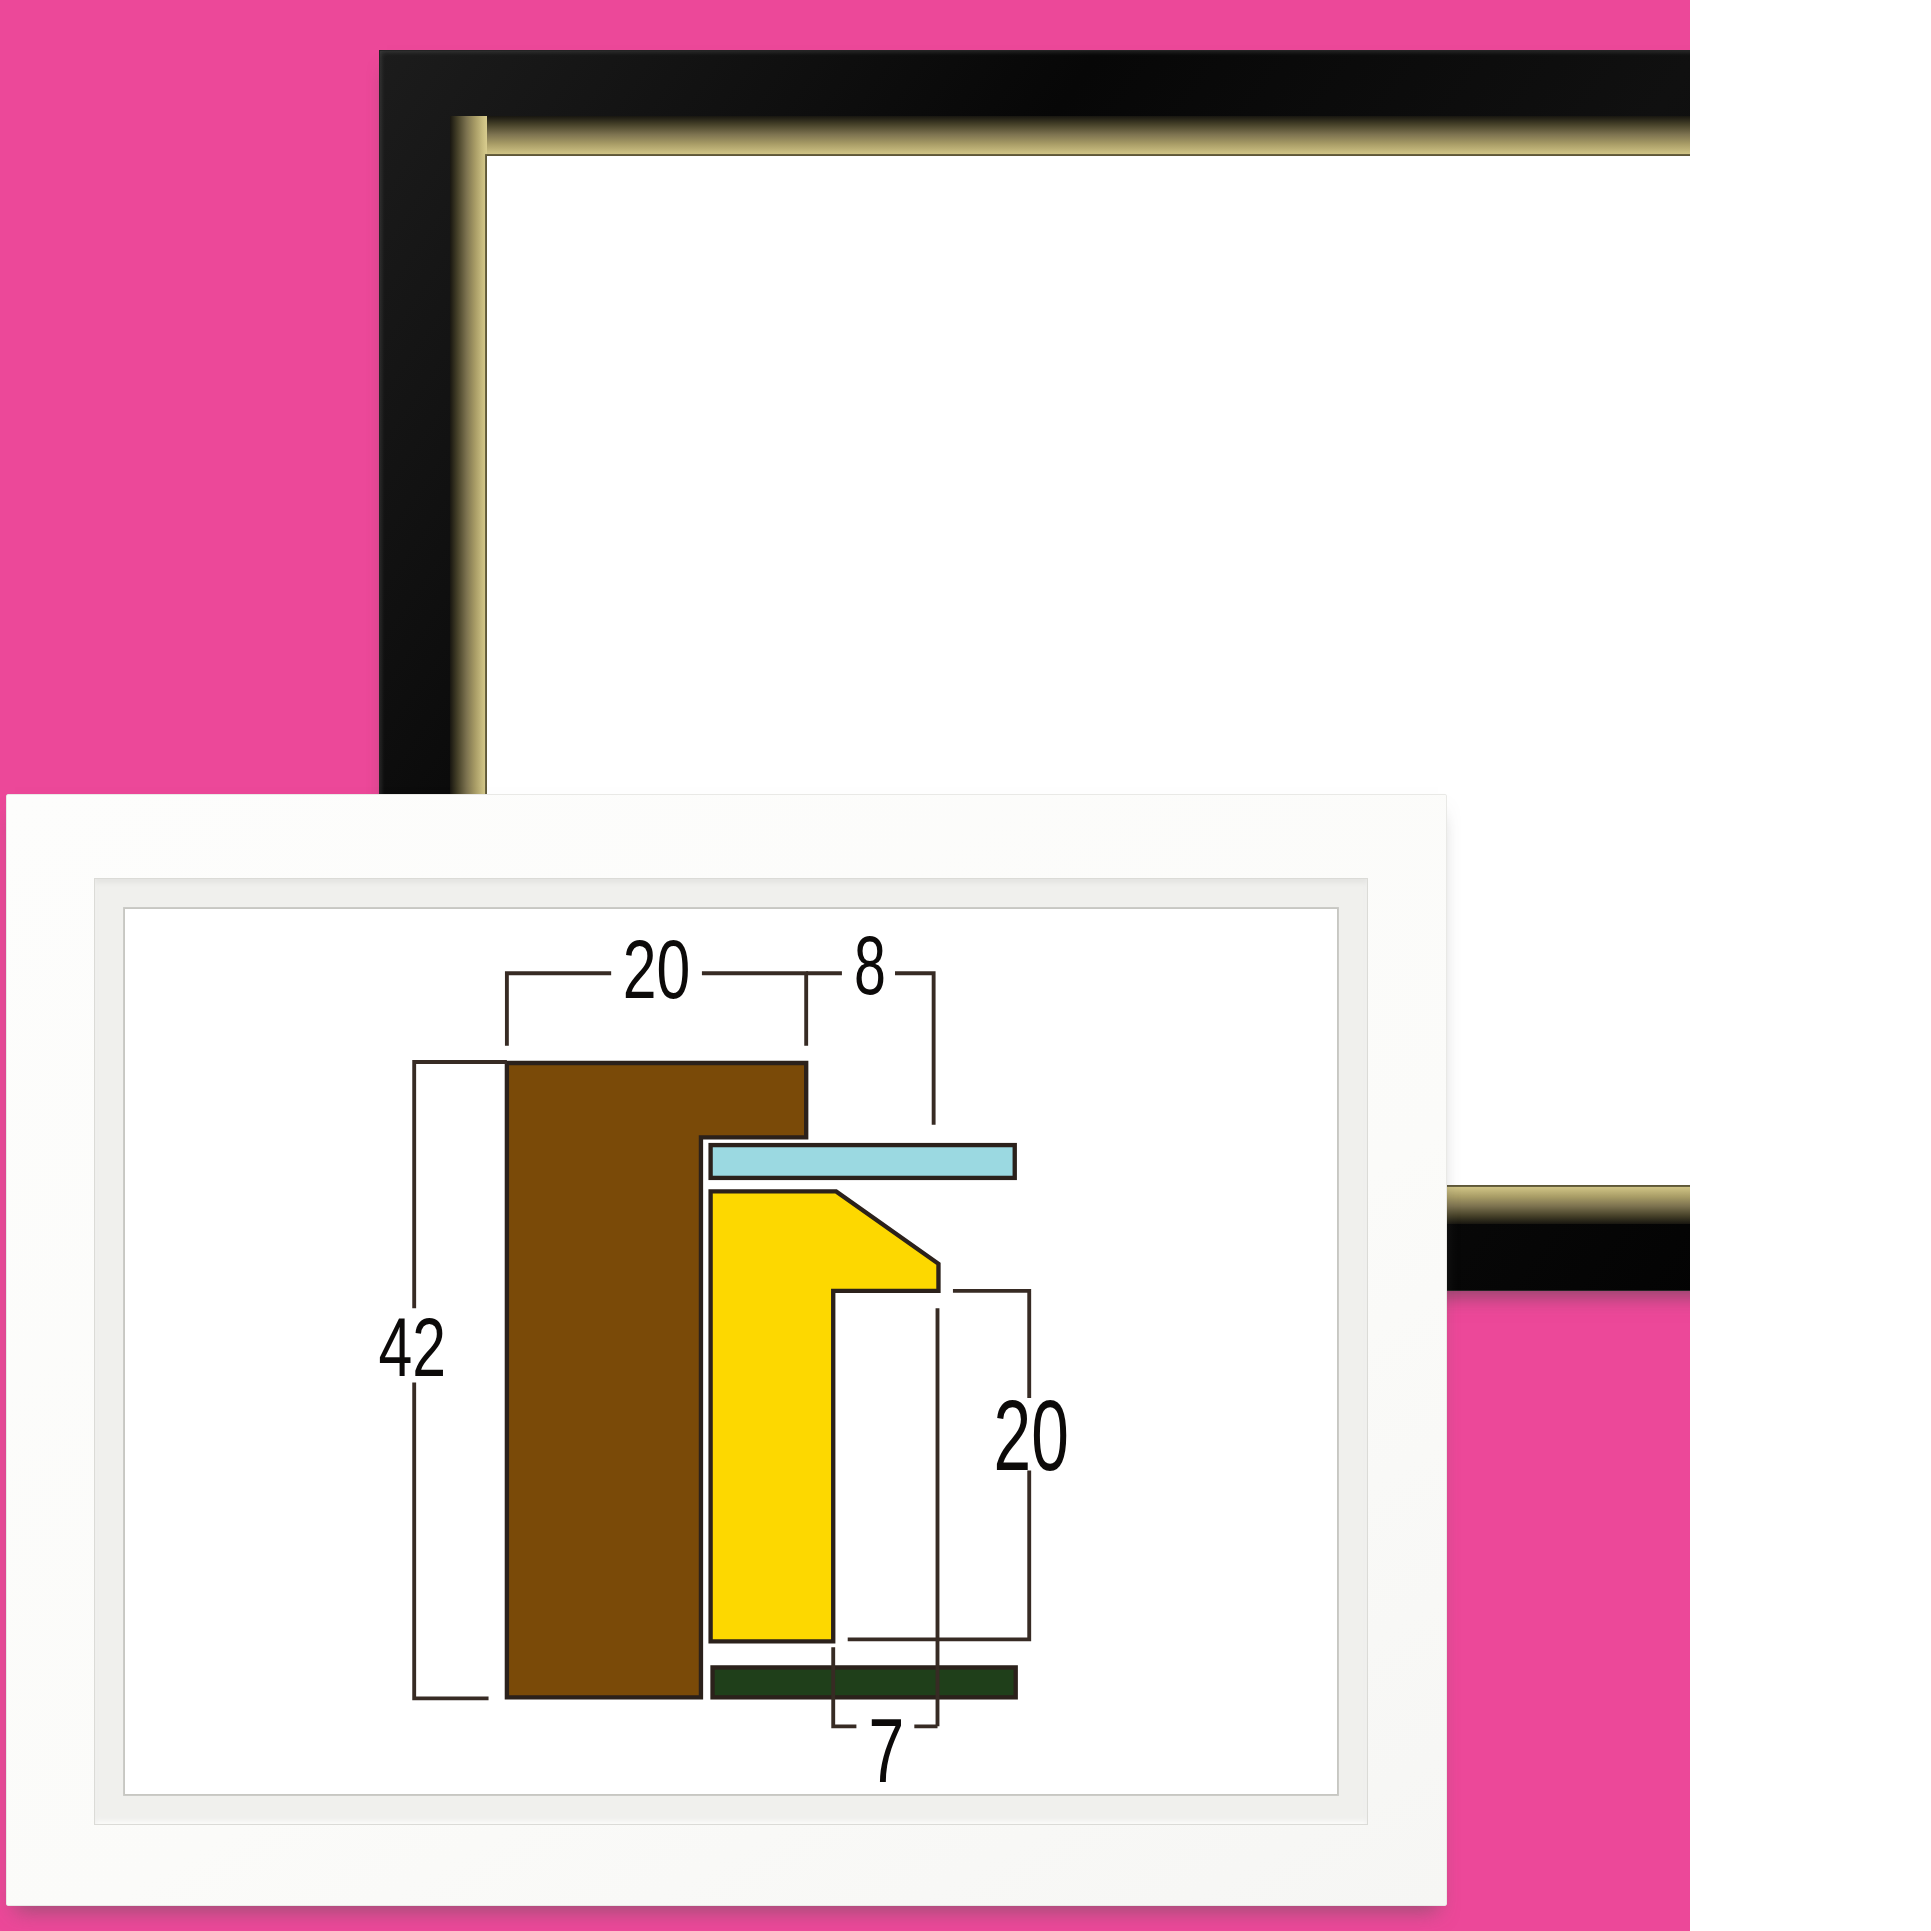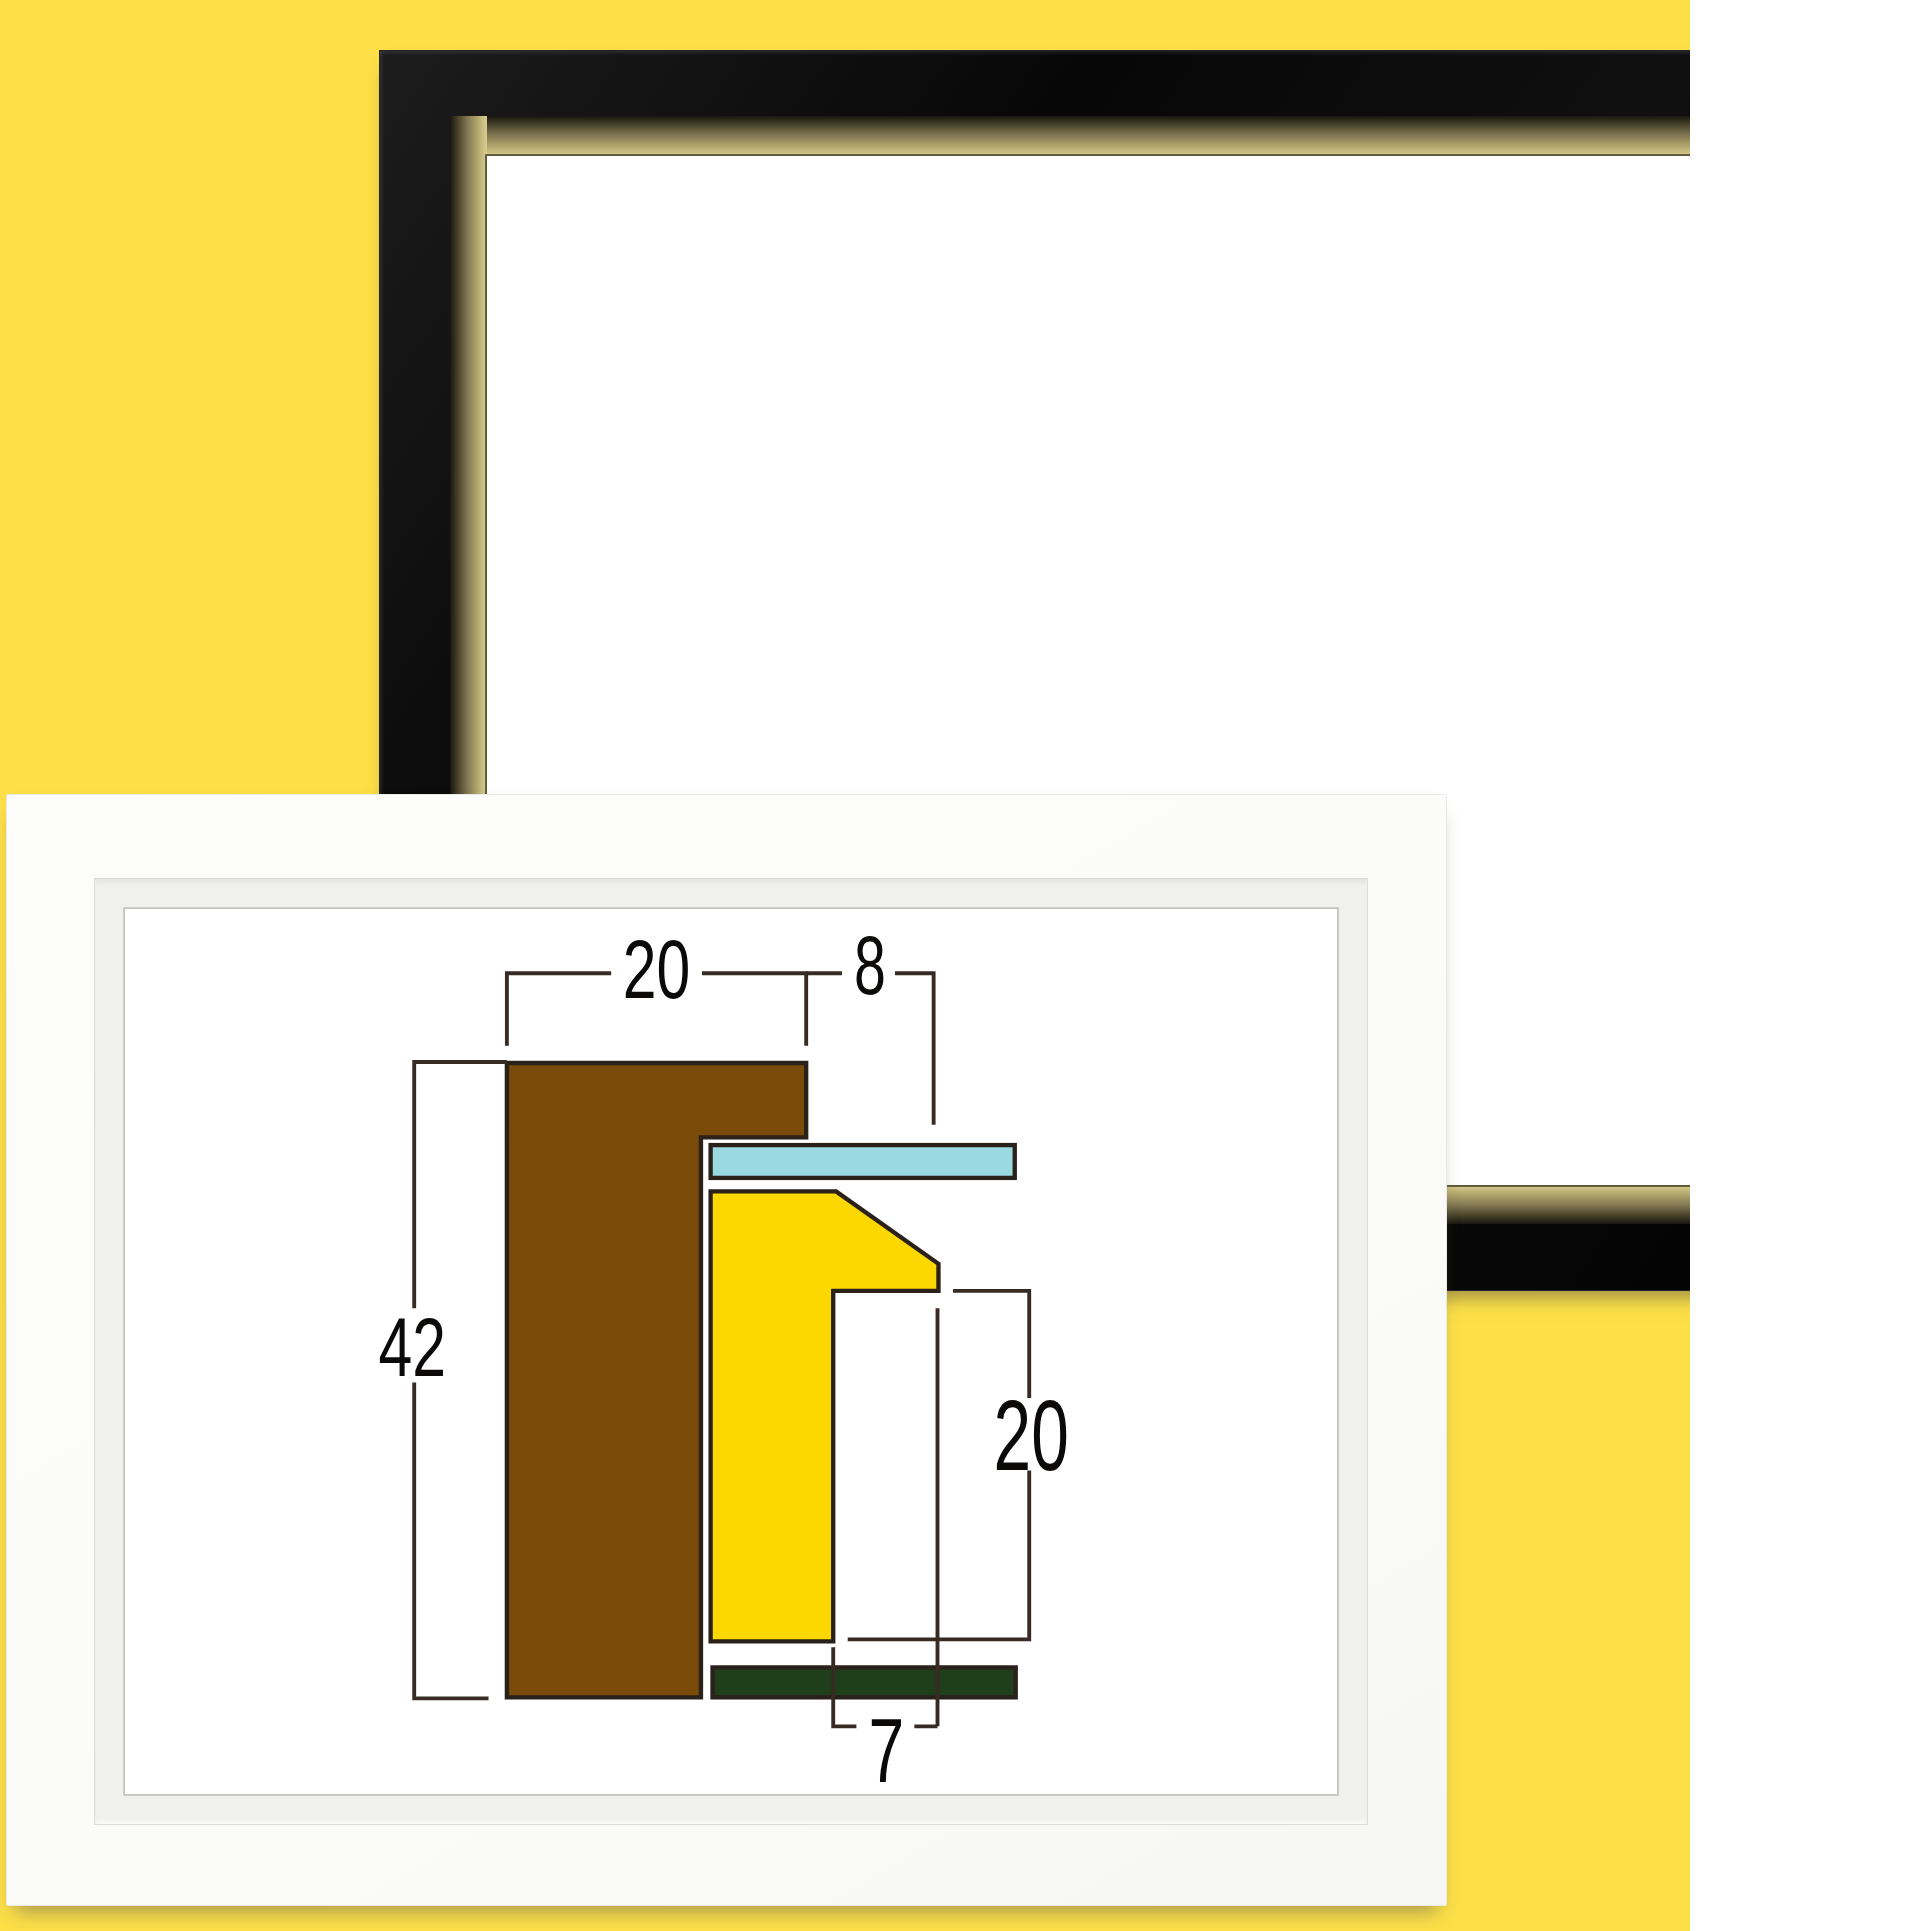--- a/index.html
+++ b/index.html
@@ -1,17 +1,17 @@
 <!DOCTYPE html>
 <html><head>
 <meta charset="utf-8">
 <style>
   html,body{margin:0;padding:0;background:#ffffff;}
   .canvas{
-    position:relative;width:1690px;height:1931px;background:#fde047;overflow:hidden;
+    position:relative;width:1690px;height:1931px;background:#ec4899;overflow:hidden;
     font-family:"Liberation Sans","DejaVu Sans",sans-serif;
   }
 
   
   .black-frame{
     position:absolute;left:379px;top:50px;width:1531px;height:1241px;
     background:linear-gradient(125deg,#1c1c1c 0%,#070707 30%,#101010 55%,#000000 100%);
     box-shadow:0 13.5px 17.4px -7.7px rgba(70,70,70,.55), inset 0 0 0 1px #242424,
                inset 3.9px 3.9px 5.8px -1.9px rgba(255,255,255,.14);
   }

